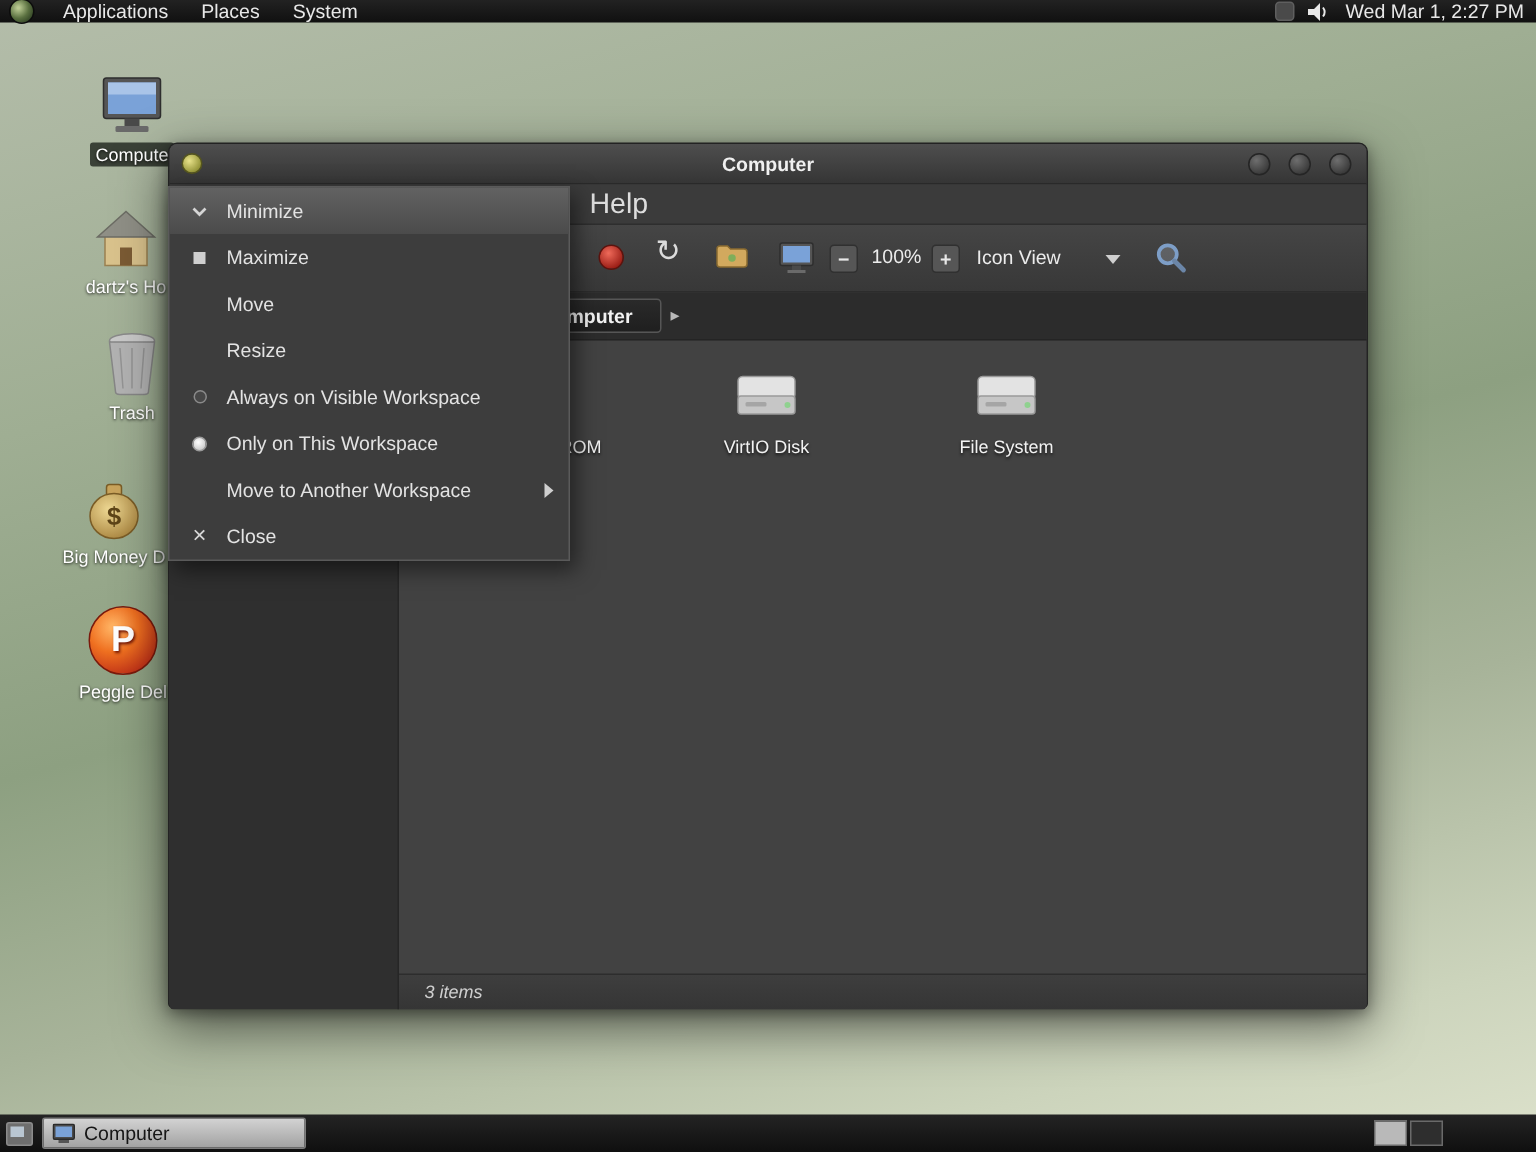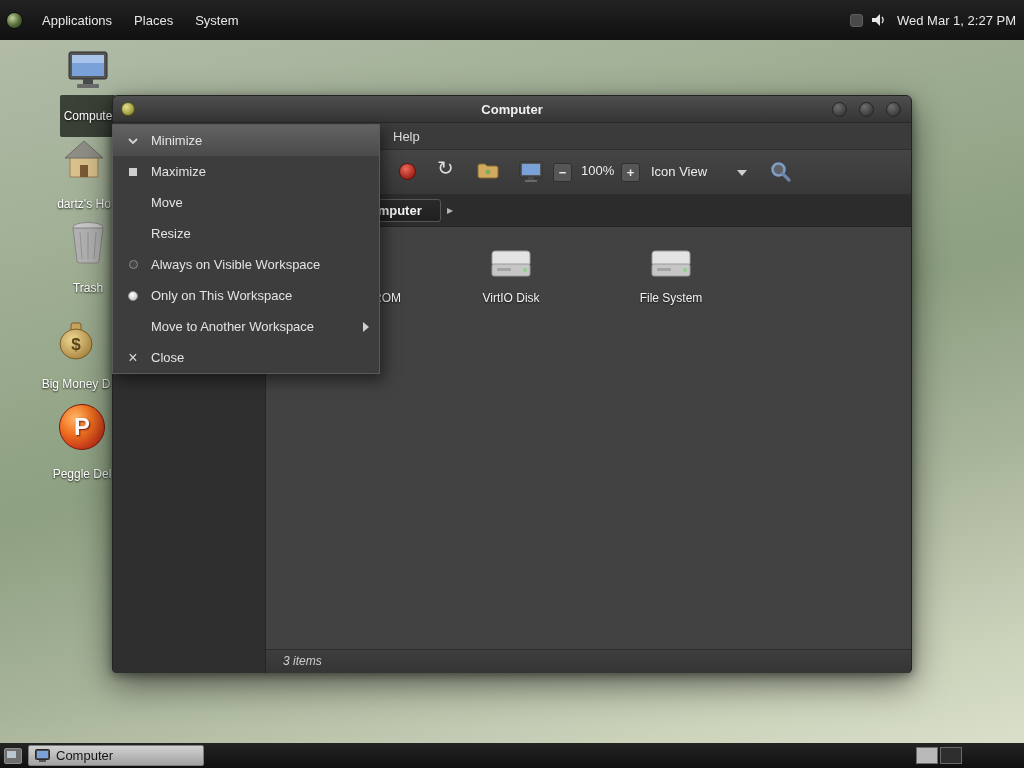--- a/index.html
+++ b/index.html
@@ -4,40 +4,40 @@
 <style>
   * { box-sizing: border-box; margin: 0; padding: 0; }
   html,body { width:1024px; height:768px; overflow:hidden; font-family:"Liberation Sans", sans-serif; }
   .desktop {
     position:absolute; inset:0;
     background: linear-gradient(165deg, #b4bdaa 0%, #9fae93 28%, #8da081 50%, #a7b399 68%, #ccd4bc 88%, #dde2cc 100%);
   }
 
   
   .panel-top {
-    position:absolute; top:0; left:0; width:1024px; height:40px;
+    position:absolute; top:0; left:0; width:1024px; height:15px;
     background:linear-gradient(#222,#101010); color:#e8e8e8; font-size:13px;
     display:flex; align-items:center; z-index:100;
   }
   .logo {
     width:17px; height:17px; border-radius:50%; margin:0 8px 0 6px;
     background: radial-gradient(circle at 35% 35%, #b8c890 5%, #5a7040 50%, #20301a 95%);
     border:1px solid #0c0c0c; cursor:pointer;
   }
   .pmenu { padding:0 11px; height:25px; line-height:25px; cursor:pointer; }
   .ptray { margin-left:auto; display:flex; align-items:center; gap:7px; padding-right:8px; }
   .tray-dim { width:13px; height:13px; background:#4a4a4a; border:1px solid #5f5f5f; border-radius:3px; }
   .clock { padding-left:4px; white-space:nowrap; }
 
   
   .dicon { position:absolute; width:96px; text-align:center; z-index:5; cursor:pointer; }
   .dicon-img { display:flex; justify-content:center; align-items:flex-end; height:48px; }
   .dicon-label {
     display:inline-block; margin-top:3px; font-size:12px; color:#fff;
-    text-shadow:0 1px 2px rgba(0,0,0,.85); padding:14px 4px; border-radius:2px;
+    text-shadow:0 1px 2px rgba(0,0,0,.85); padding:1px 4px; border-radius:2px;
     white-space:nowrap;
   }
   .dicon-label.selected { background:rgba(10,14,10,.7); }
   .peggle-ball {
     width:46px; height:46px; border-radius:50%;
     background: radial-gradient(circle at 35% 30%, #ffb060 5%, #ef7020 40%, #c03018 80%, #8a1f10 100%);
     border:1px solid #7a1a0c; display:flex; align-items:center; justify-content:center;
     color:#fff; font-weight:bold; font-size:24px; text-shadow:1px 1px 2px #701505;
   }
 
@@ -63,21 +63,21 @@
     color:#f0f0f0; font-weight:bold; font-size:13px; pointer-events:none;
   }
   .wbtns { margin-left:auto; display:flex; gap:12px; padding-right:10px; }
   .orb {
     width:15px; height:15px; border-radius:50%; cursor:pointer;
     background:radial-gradient(circle at 35% 30%, #6e6e6e, #3a3a3a 75%);
     border:1px solid #252525;
   }
   .menubar {
     height:27px; line-height:27px; background:#3b3b3b; border-bottom:1px solid #2e2e2e;
-    color:#ddd; font-size:13px;
+    color:#ddd; font-size:19px;
   }
   .menubar .mitem { position:absolute; left:272px; padding:0 8px; cursor:pointer; }
   .toolbar {
     position:relative; height:45px; background:linear-gradient(#454545,#383838);
     border-bottom:1px solid #2c2c2c;
   }
   .tb { position:absolute; cursor:pointer; }
   .stop-icon {
     left:286px; top:13px; width:17px; height:17px; border-radius:50%;
     background:radial-gradient(circle at 38% 32%, #ef6a5a, #9c1f17 75%);

